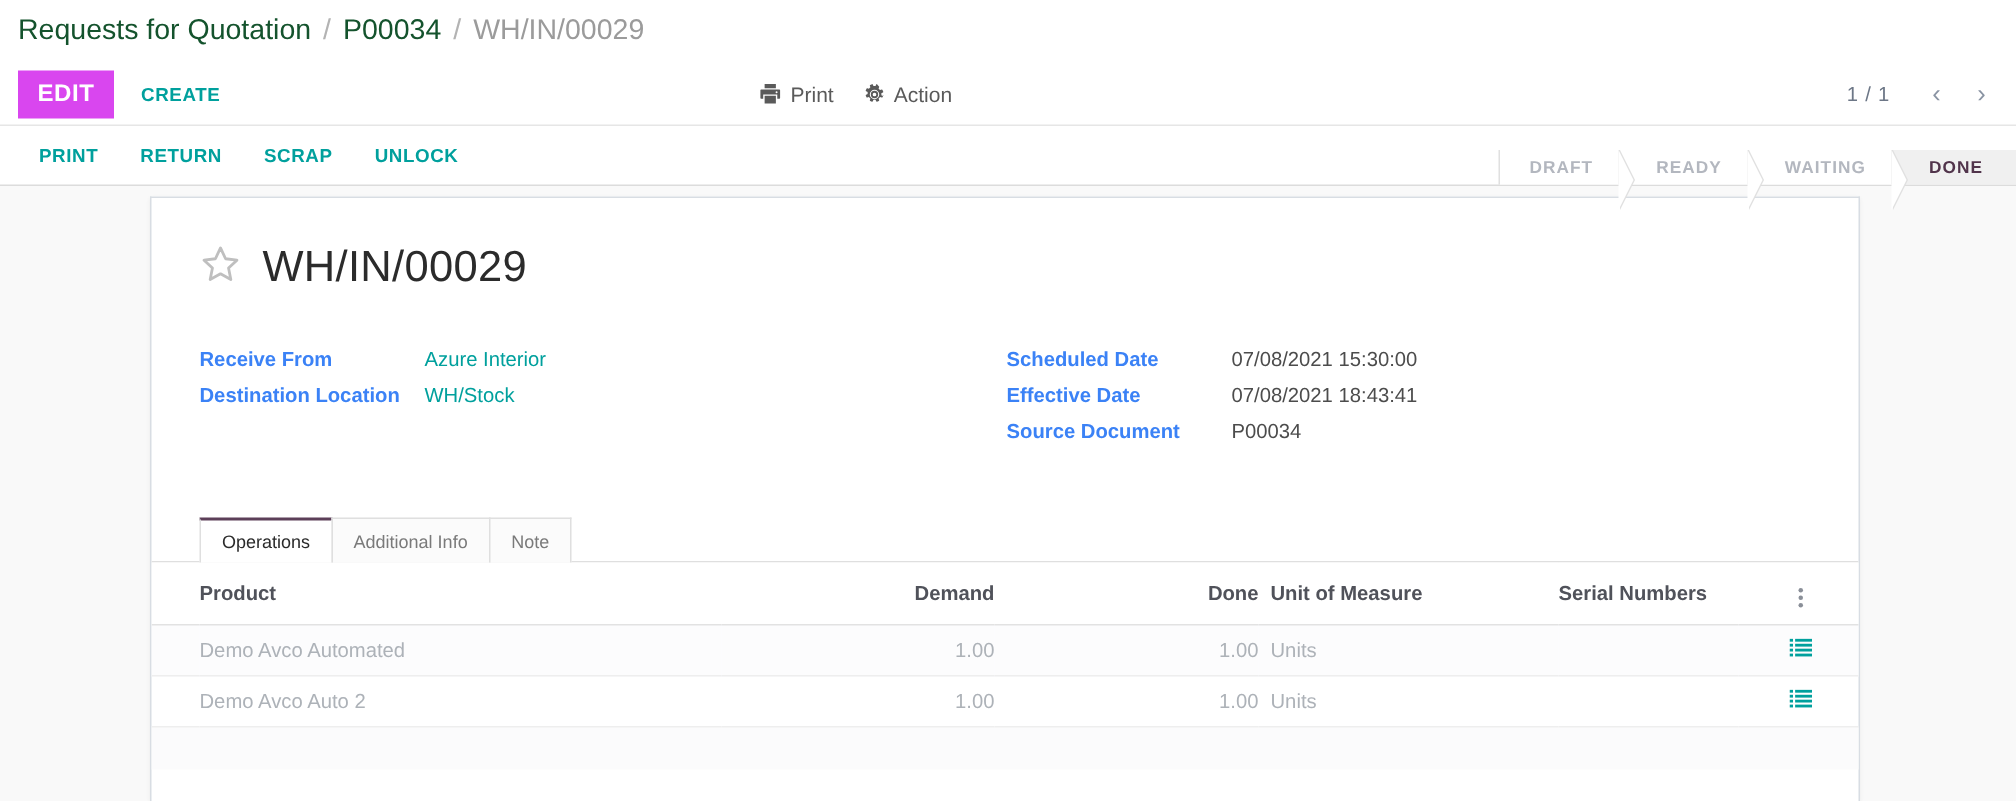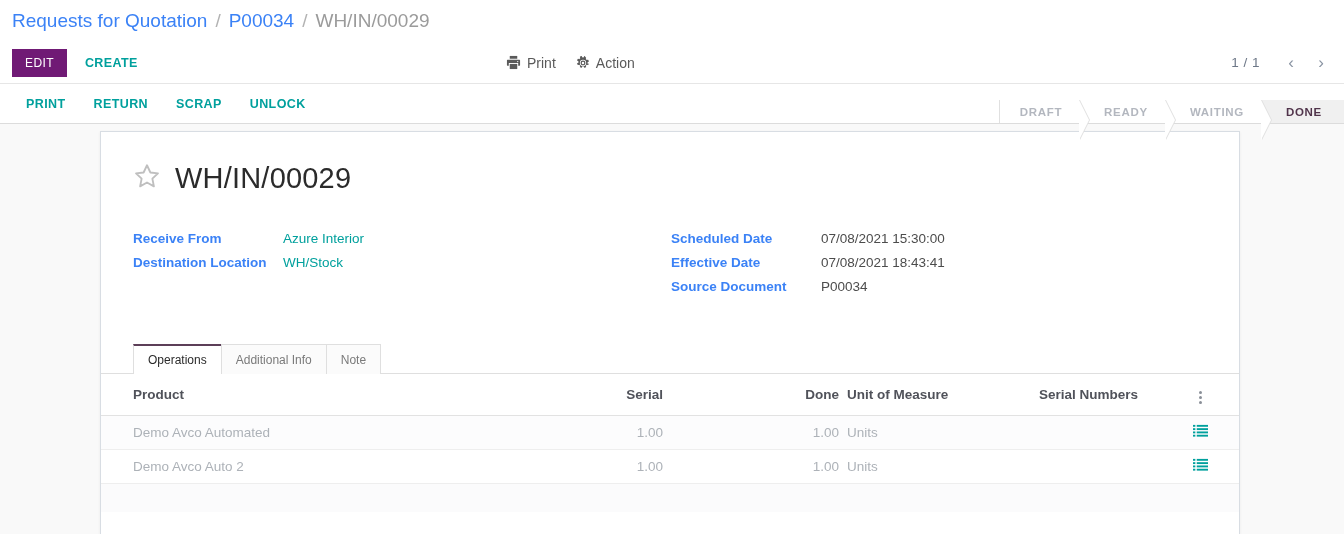--- a/index.html
+++ b/index.html
@@ -15,40 +15,40 @@
 
   
   .breadcrumb-bar {
     height: 42px;
     background: #ffffff;
     display: flex;
     align-items: center;
     padding: 0 12px;
     font-size: 19px;
   }
-  .bc-link { color: #3b82f6; text-decoration: none; white-space: nowrap; }
+  .bc-link { color: #14532d; text-decoration: none; white-space: nowrap; }
   .bc-sep { color: #b3b3b3; margin: 0 8px; font-weight: 300; }
   .bc-current { color: #9b9b9b; white-space: nowrap; }
 
   
   .control-bar {
     height: 42px;
     background: #ffffff;
     display: flex;
     align-items: center;
     padding: 0 12px;
     position: relative;
     border-bottom: 1px solid #e6e6e6;
   }
   .btn-edit {
-    background: #701a75;
+    background: #d946ef;
     color: #ffffff;
     border: none;
-    font-size: 12px;
-    font-weight: normal;
+    font-size: 16px;
+    font-weight: bold;
     letter-spacing: .4px;
     padding: 7px 13px;
     cursor: pointer;
     font-family: inherit;
   }
   .btn-create {
     background: transparent;
     border: none;
     color: #00a09d;
     font-size: 12.5px;
@@ -420,21 +420,21 @@
           <button class="tab active">Operations</button>
           <button class="tab">Additional Info</button>
           <button class="tab">Note</button>
         </div>
 
         <table class="lines-table">
           <thead>
             <tr>
               <th class="c-pad-l"></th>
               <th class="c-product">Product</th>
-              <th class="c-demand">Serial</th>
+              <th class="c-demand">Demand</th>
               <th class="c-done">Done</th>
               <th class="c-uom">Unit of Measure</th>
               <th class="c-serial">Serial Numbers</th>
               <th class="c-action">
                 <span class="dots-icon">
                     <i></i>
                     <i></i>
                     <i></i>
                   </span>
               </th>

